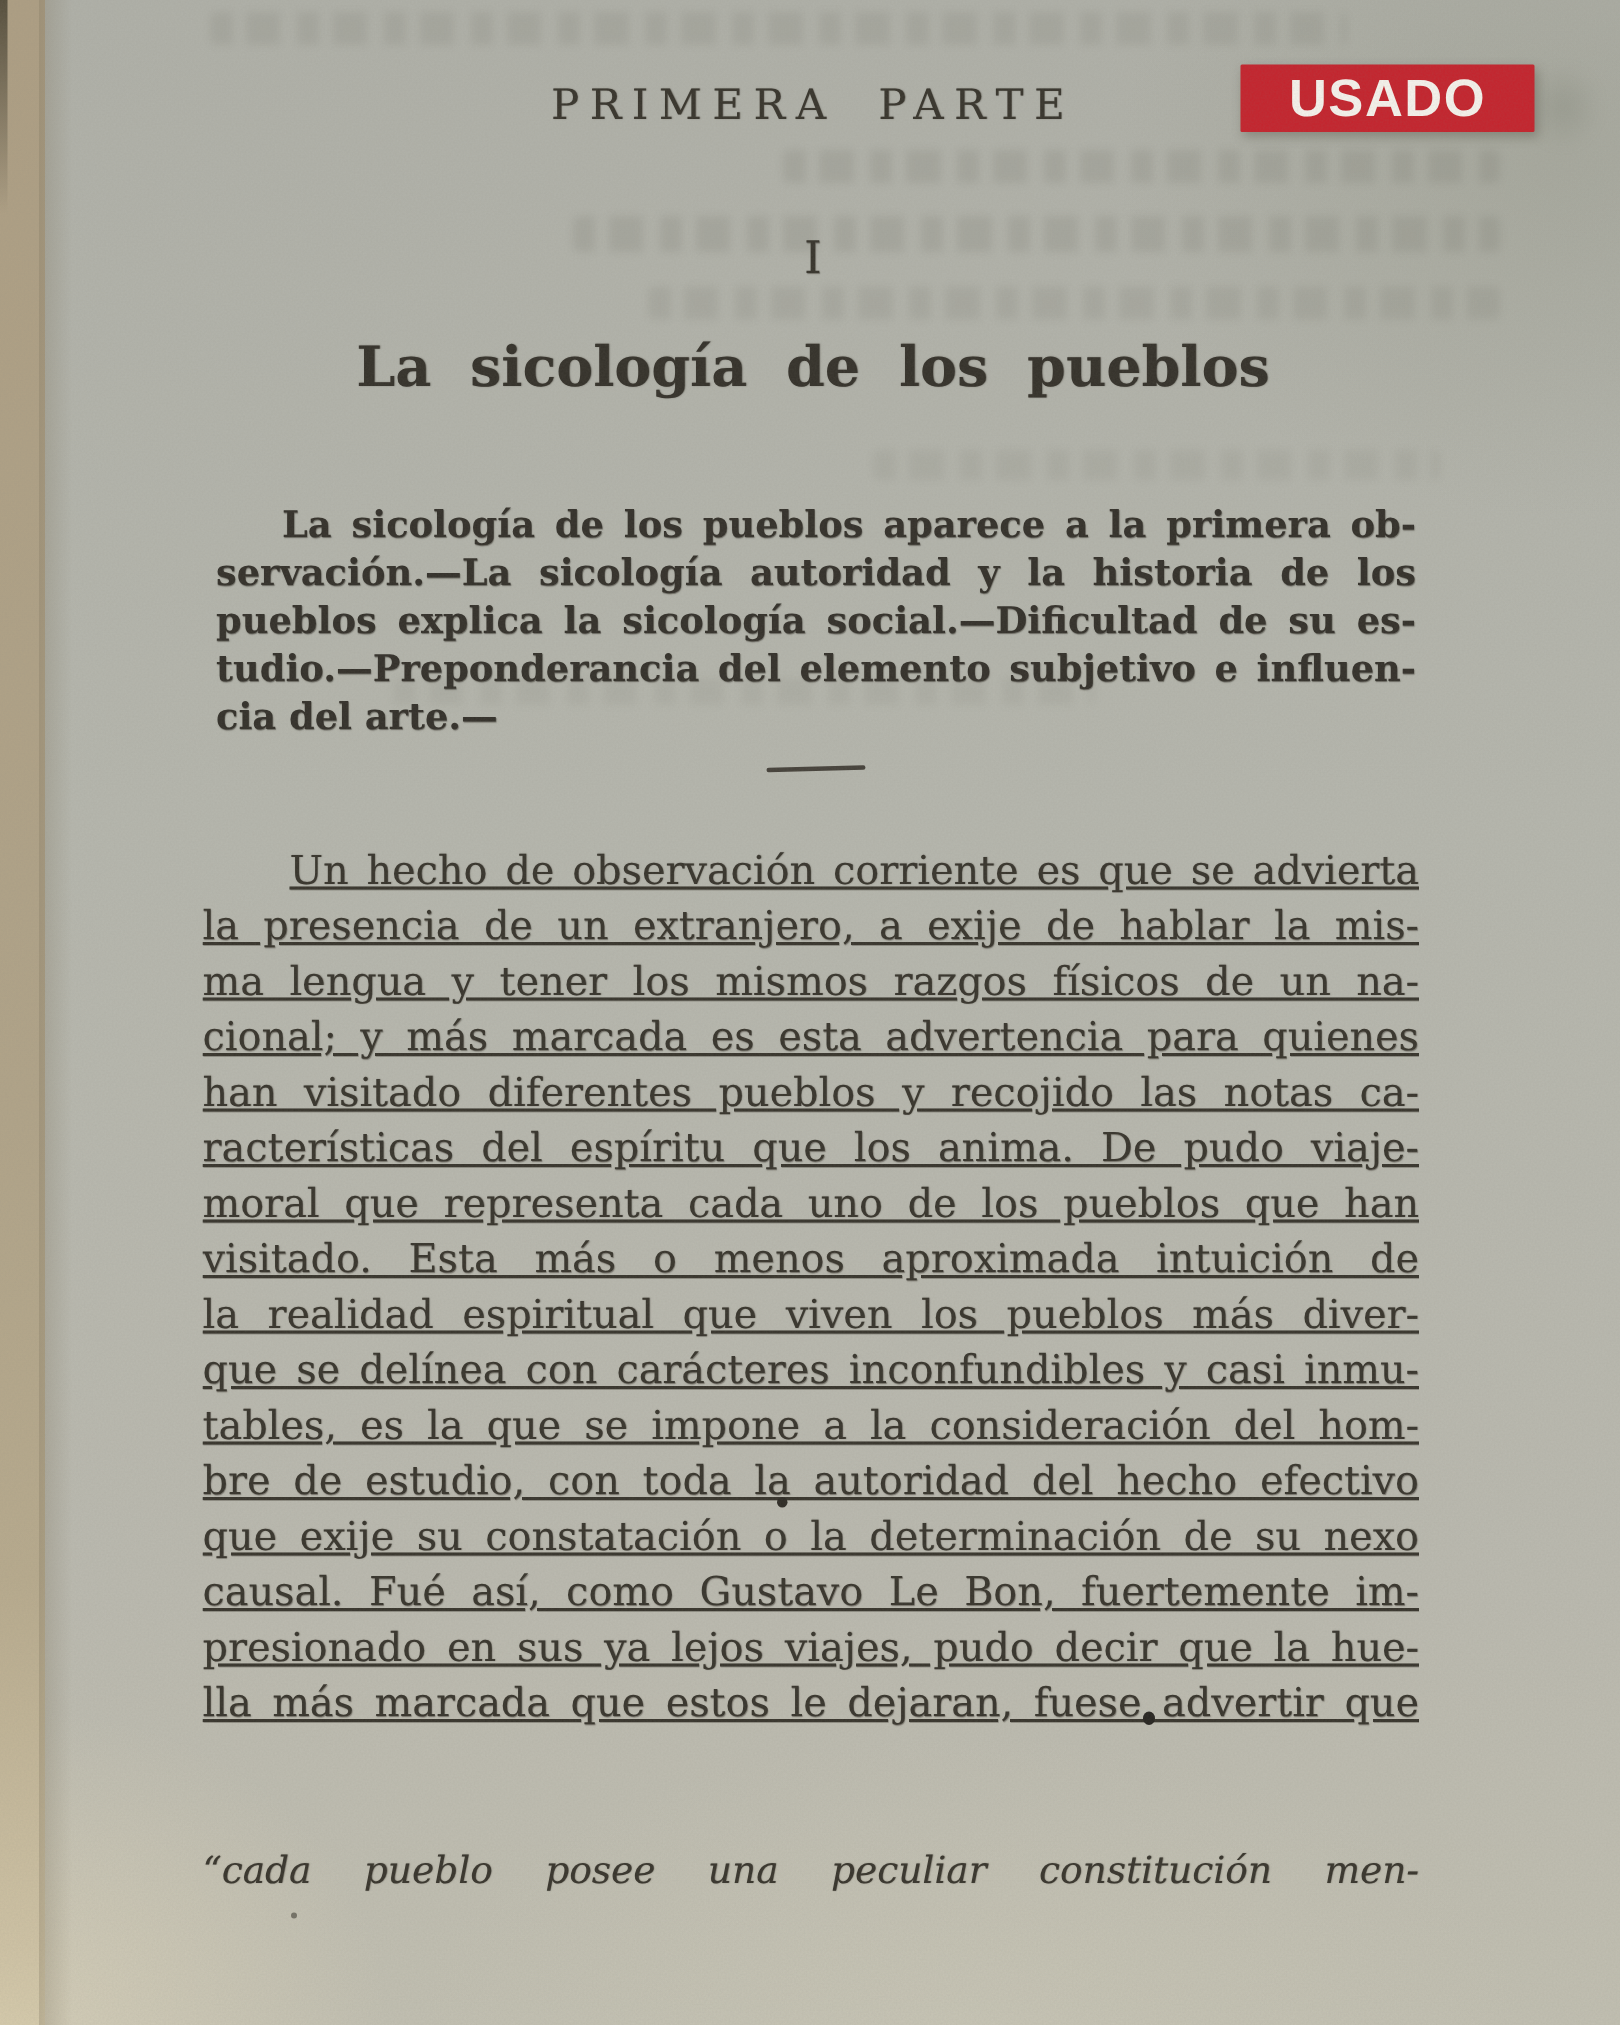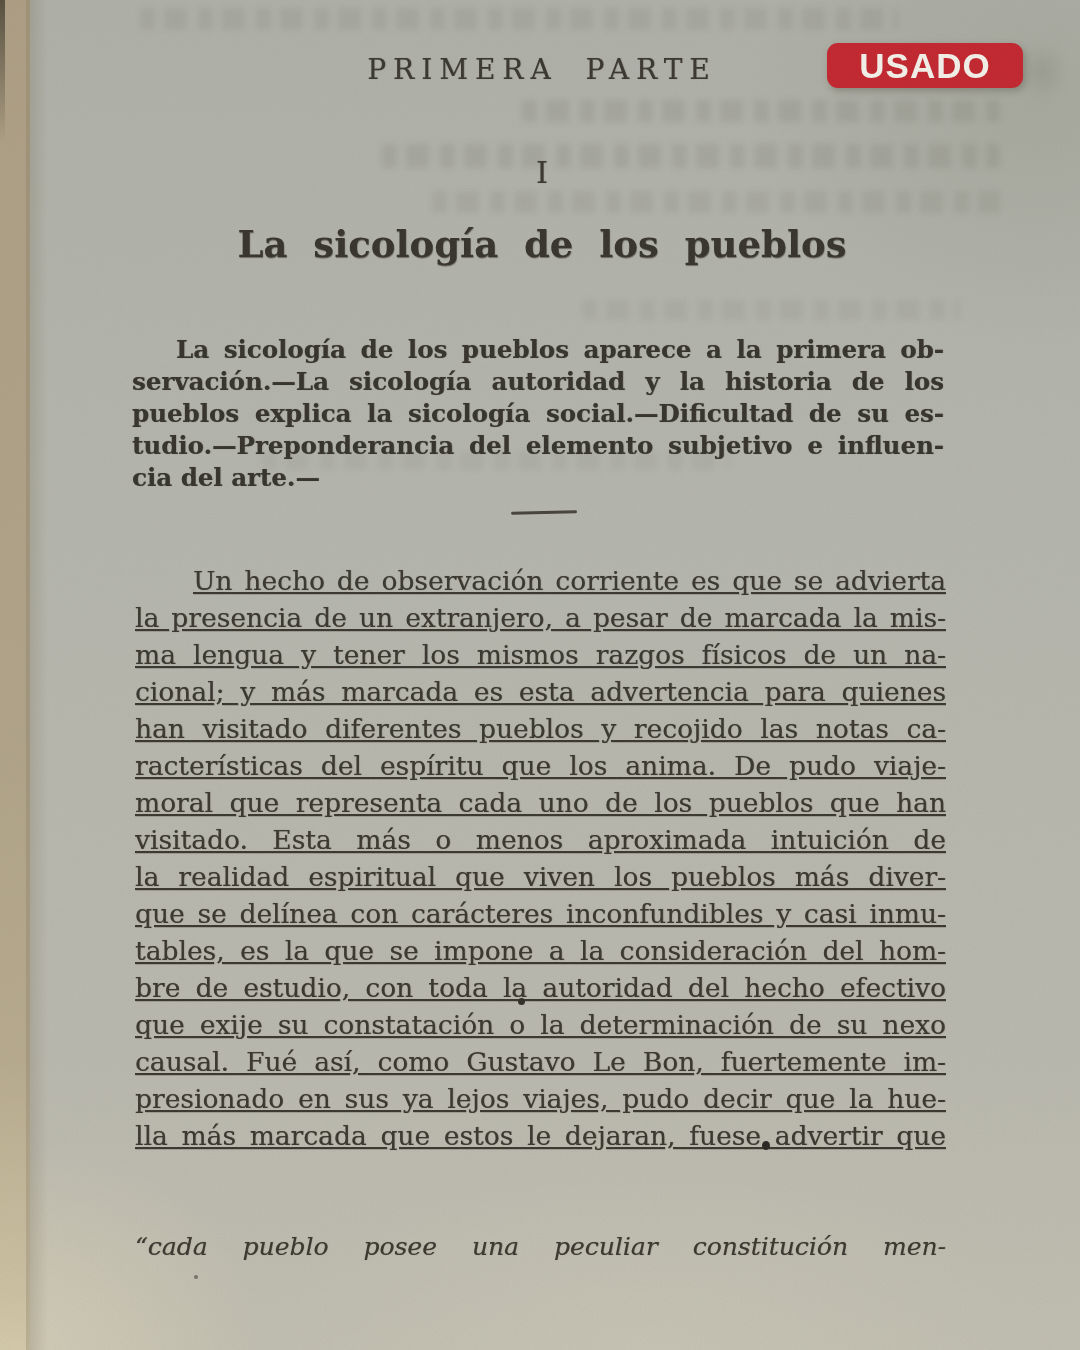--- a/index.html
+++ b/index.html
@@ -33,21 +33,21 @@
     background:repeating-linear-gradient(90deg,#55544a 0 15px, rgba(85,84,74,0) 15px 24px,#55544a 24px 47px, rgba(85,84,74,0) 47px 58px);
   }
   .smudge{
     position:absolute;border-radius:50%;filter:blur(5px);
     background:radial-gradient(closest-side, rgba(95,100,85,0.55), rgba(95,100,85,0));
   }
   .speck{position:absolute;border-radius:50%;}
   
   .badge{
     position:absolute;left:827px;top:43px;width:196px;height:45px;
-    border-radius:11px;
+    border-radius:1px;
     display:flex;align-items:center;justify-content:center;
     font-family:"Liberation Sans","DejaVu Sans",sans-serif;
     font-weight:bold;font-size:35px;letter-spacing:1px;
     box-shadow:2px 3px 7px rgba(70,66,52,0.35);
   }
   
   .ink{color:#37342c;text-shadow:0.4px 0.4px 0.8px rgba(52,48,40,0.55);}
   .part-heading{
     position:absolute;left:0;top:53px;width:1084px;
     text-align:center;font-size:28px;letter-spacing:7px;word-spacing:12px;
@@ -60,21 +60,21 @@
     position:absolute;left:0;top:222px;width:1084px;margin:0;
     text-align:center;font-size:37px;font-weight:bold;word-spacing:13px;
     color:#34312a;text-shadow:0.5px 0.5px 0.9px rgba(50,46,38,0.55);
   }
   .summary{
     position:absolute;left:132px;top:334px;width:812px;
     font-size:24.5px;font-weight:bold;line-height:32px;
     color:#33302a;text-shadow:0.4px 0.4px 0.8px rgba(48,45,38,0.6);
   }
   .summary > div{
-    text-align:justify;text-align-last:justify;height:32px;overflow:hidden;white-space:nowrap;
+    text-align:justify;text-align-last:justify;height:32px;overflow:hidden;white-space:nowrap;margin-left:12px;
   }
   .summary > div:first-child{padding-left:44px;}
   .summary > div:last-child{text-align-last:left;}
   .divider{
     position:absolute;left:511px;top:511px;width:66px;height:3px;
     background:#45413a;transform:rotate(-1.4deg);border-radius:2px;
   }
   .bodytext{
     position:absolute;left:135px;top:562px;width:811px;
     font-size:26.5px;line-height:37px;
@@ -116,21 +116,21 @@
       <div>servación.—La sicología autoridad y la historia de los</div>
       <div>pueblos explica la sicología social.—Dificultad de su es-</div>
       <div>tudio.—Preponderancia del elemento subjetivo e influen-</div>
       <div>cia del arte.—</div>
     </div>
 
   <div class="divider"></div>
 
   <div class="bodytext ink">
       <div>Un hecho de observación corriente es que se advierta</div>
-      <div>la presencia de un extranjero, a pesar de marcada la mis-</div>
+      <div>la presencia de un extranjero, a exije de hablar la mis-</div>
       <div>ma lengua y tener los mismos razgos físicos de un na-</div>
       <div>cional; y más marcada es esta advertencia para quienes</div>
       <div>han visitado diferentes pueblos y recojido las notas ca-</div>
       <div>racterísticas del espíritu que los anima. De pudo viaje-</div>
       <div>moral que representa cada uno de los pueblos que han</div>
       <div>visitado. Esta más o menos aproximada intuición de</div>
       <div>la realidad espiritual que viven los pueblos más diver-</div>
       <div>que se delínea con carácteres inconfundibles y casi inmu-</div>
       <div>tables, es la que se impone a la consideración del hom-</div>
       <div>bre de estudio, con toda la autoridad del hecho efectivo</div>

